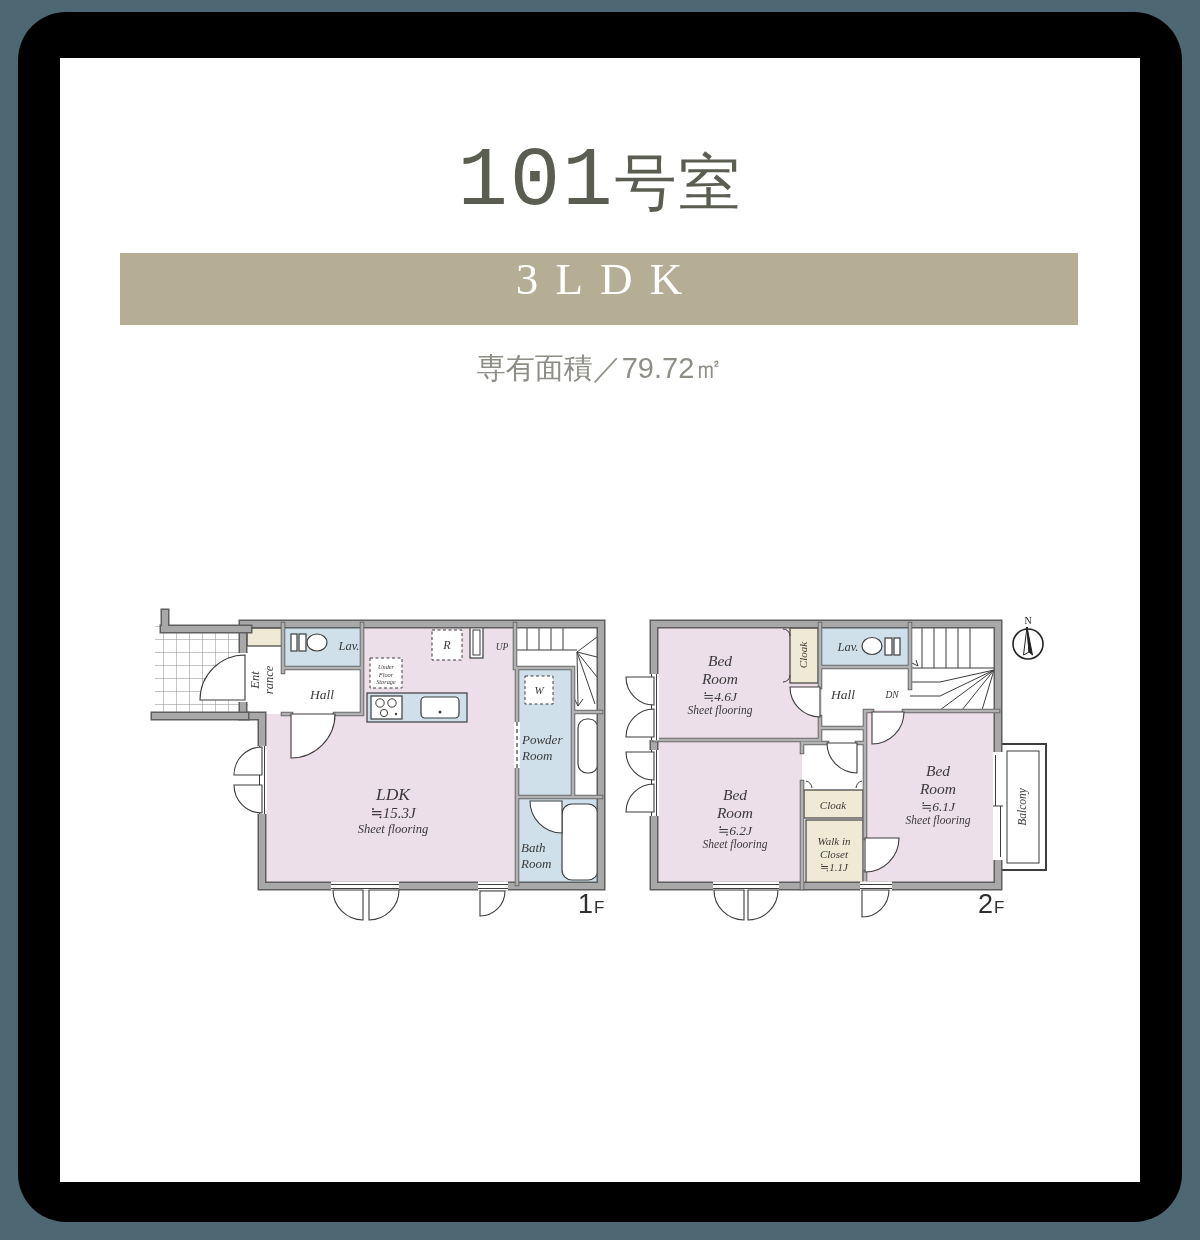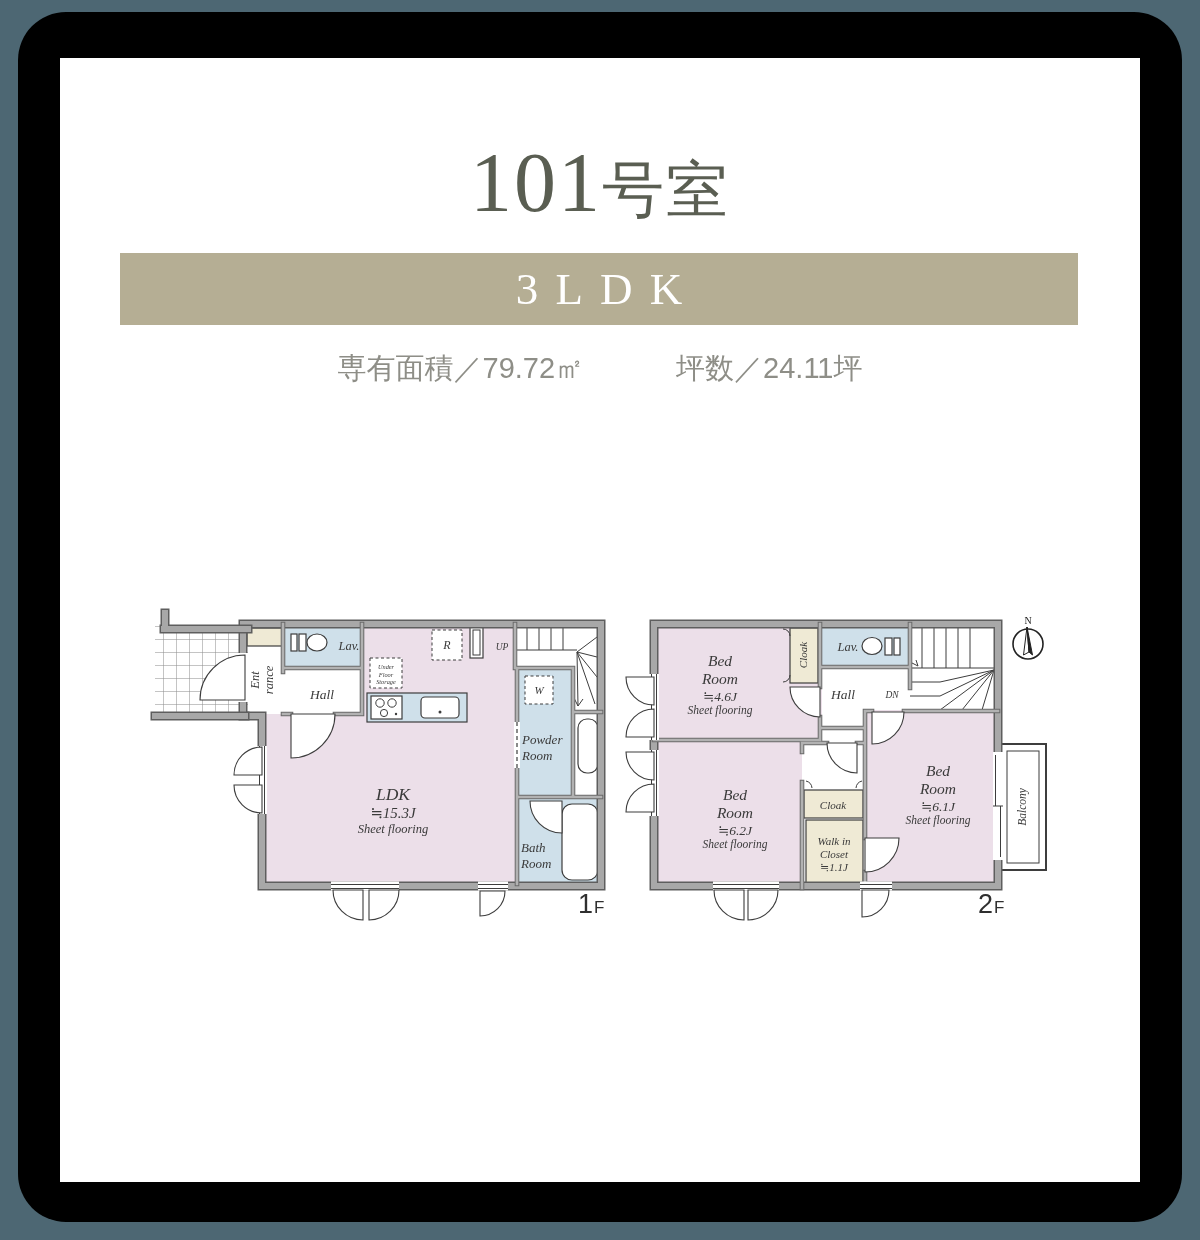--- a/index.html
+++ b/index.html
@@ -13,27 +13,27 @@
     position:absolute;left:18px;top:12px;width:1164px;height:1210px;
     background:#000;border-radius:48px;
   }
   .card{
     position:absolute;left:60px;top:58px;width:1080px;height:1124px;
     background:#fff;
   }
   .title{
     position:absolute;left:0;top:134px;width:100%;
     text-align:center;color:#5a5e52;
-    font-family:Liberation Serif, serif;
+    font-family:Liberation Mono, monospace;
   }
   .title .num{font-size:84px;letter-spacing:2px;}
   .title .suffix{font-size:62px;letter-spacing:2px;}
   .banner{
     position:absolute;left:120px;top:253px;width:958px;height:72px;
-    background:#b5ae94;display:flex;align-items:center;justify-content:center;
+    background:#b5ae94;display:flex;align-items:flex-start;justify-content:center;
   }
   .banner span{
     color:#ffffff;font-family:"Liberation Serif","DejaVu Serif",serif;
     font-size:45px;letter-spacing:0.38em;text-indent:0.38em;
   }
   .specs{
     position:absolute;left:0;top:349px;width:100%;
     display:flex;justify-content:center;gap:92px;
     color:#8e8e87;font-size:29px;
   }
@@ -68,21 +68,20 @@
 <div class="title">
   <span class="num">101</span><span class="suffix">号室</span>
 </div>
 
 <div class="banner">
   <span>3LDK</span>
 </div>
 
 <div class="specs">
   <span>専有面積／79.72㎡</span>
-  <span>坪数／24.11坪</span>
 </div>
 
 <svg class="plan plan1" width="470" height="330" viewBox="0 0 470 330">
   <defs>
     <pattern id="tile" width="13" height="13" patternUnits="userSpaceOnUse">
       <path d="M13 0H0V13" fill="none" stroke="#8a8a8a" stroke-width="1"></path>
     </pattern>
   </defs>
 
   <rect x="5" y="26" width="93" height="90" fill="#ffffff"></rect>

